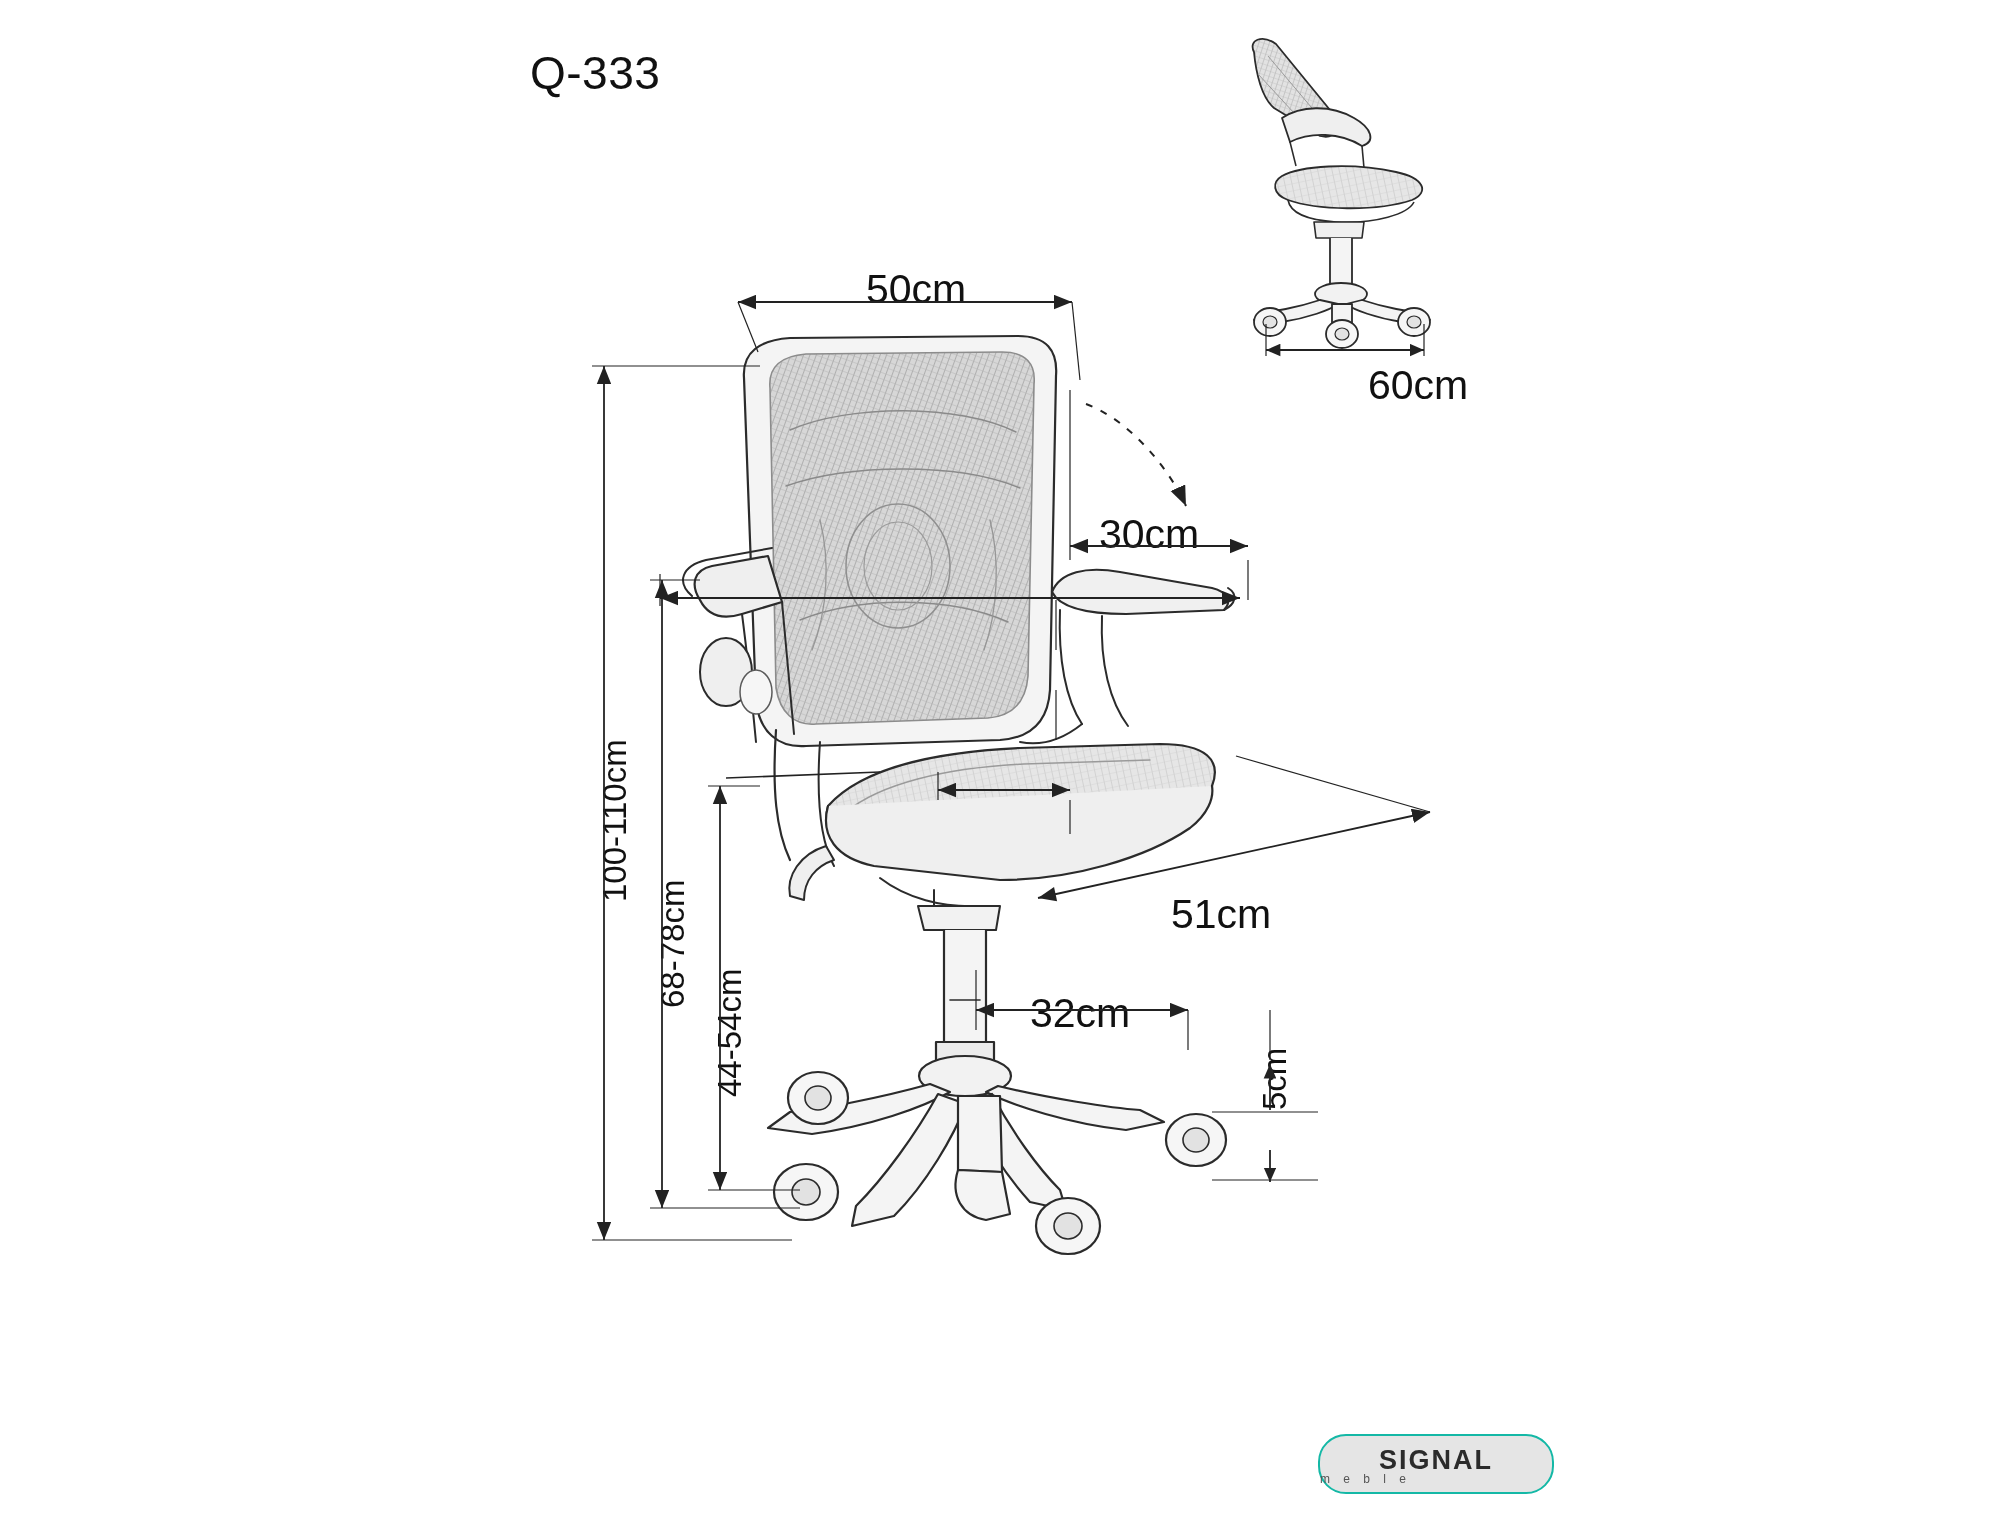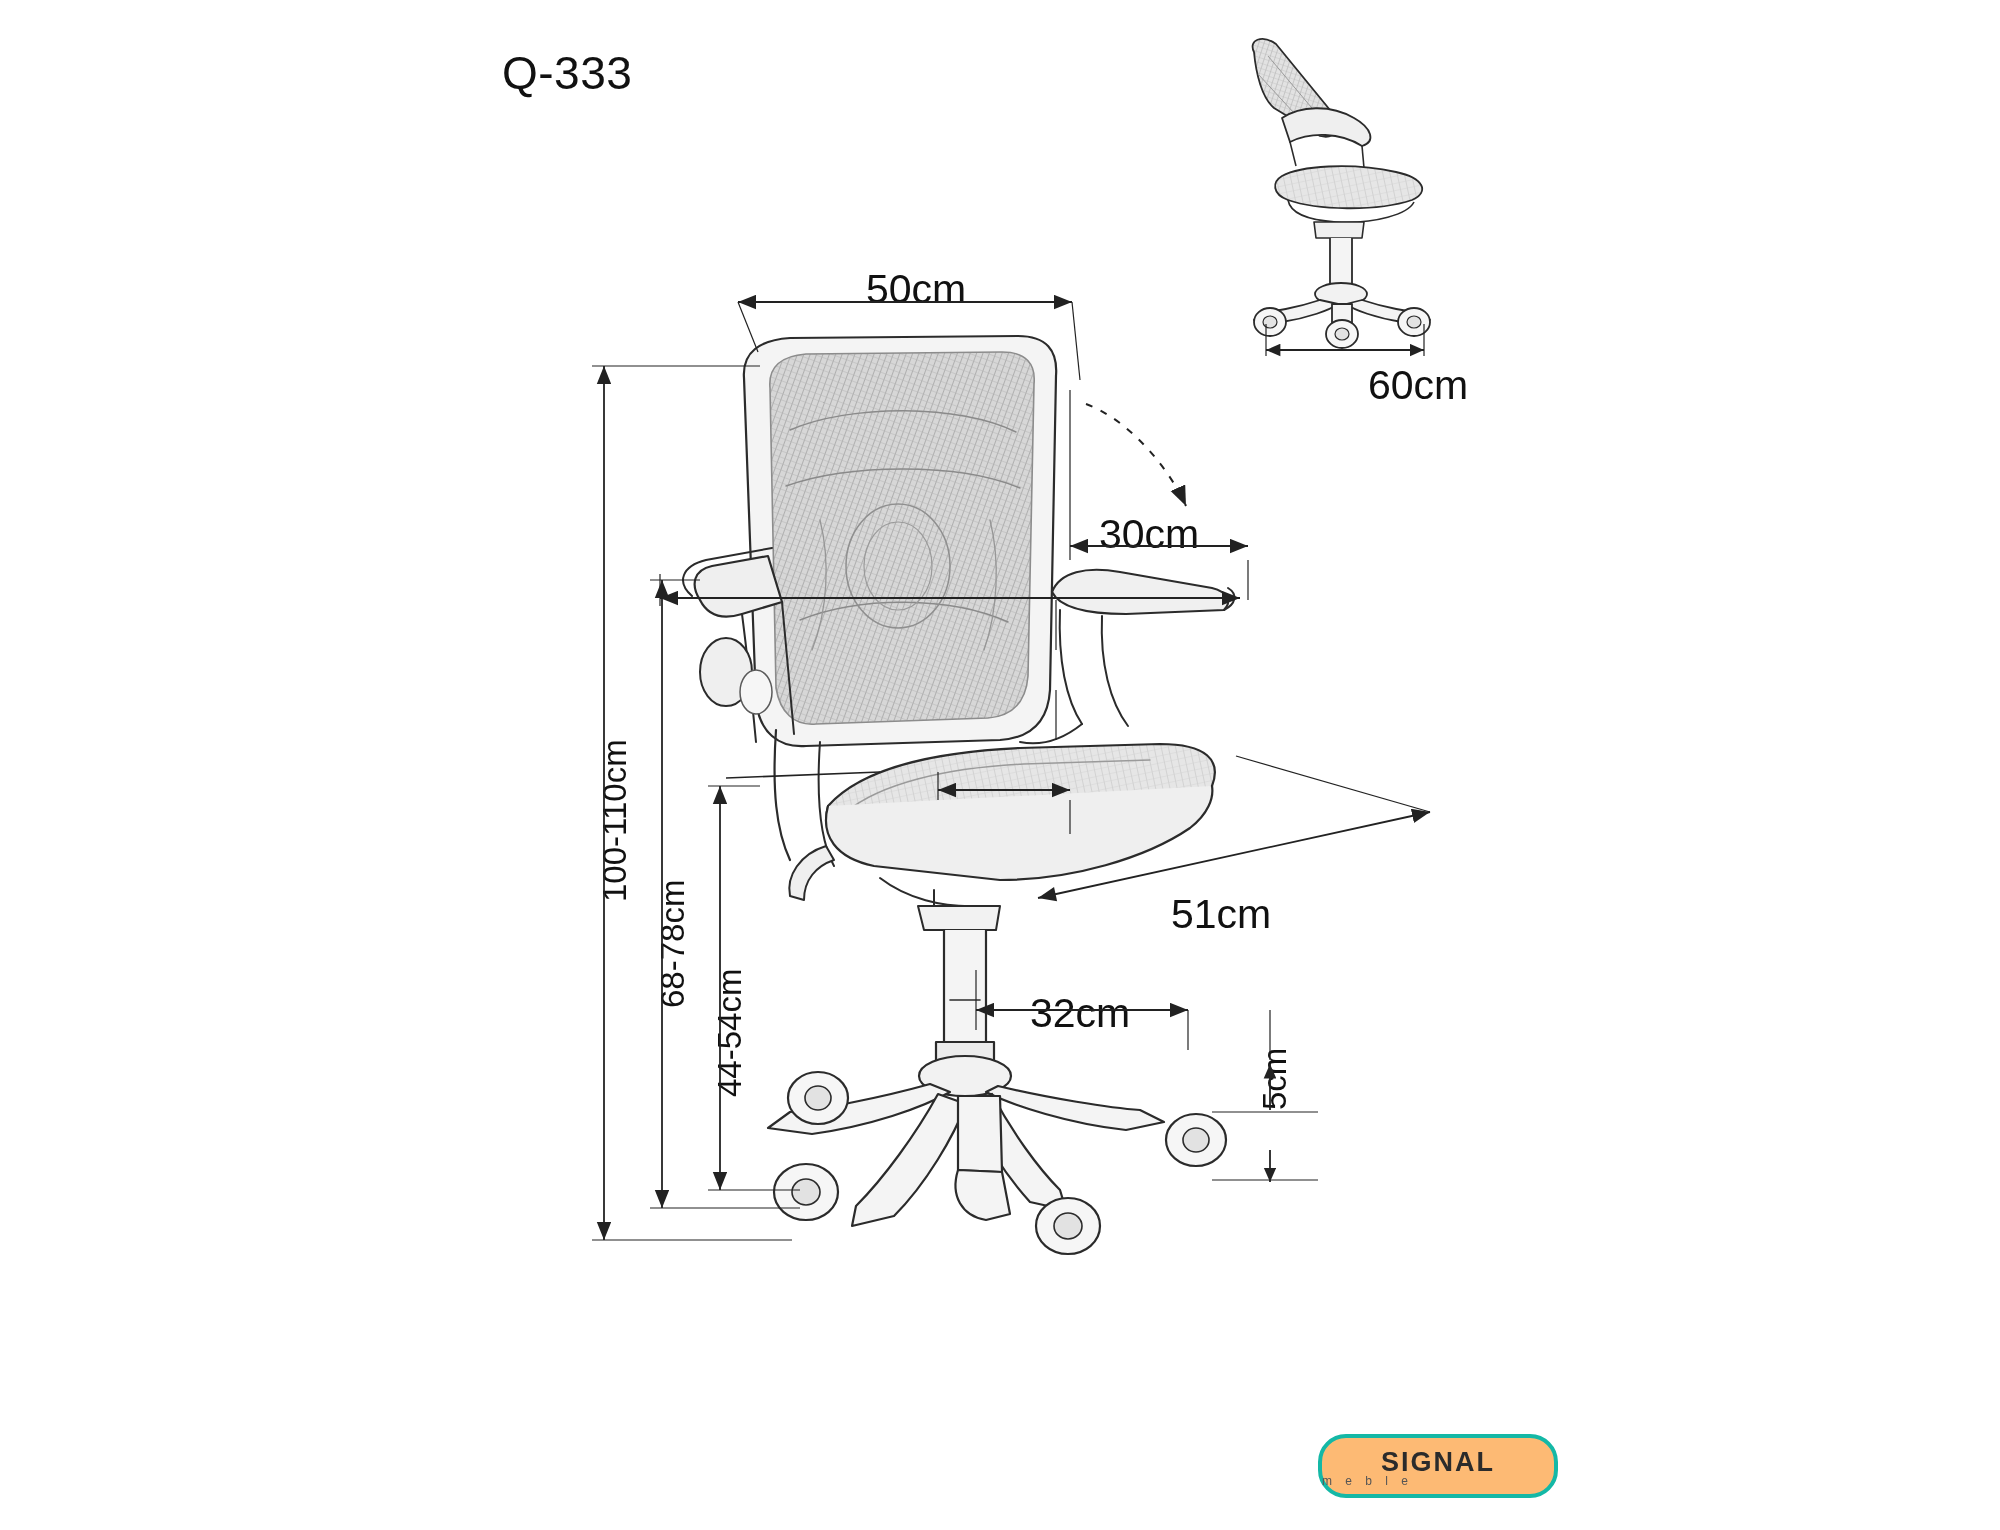--- a/index.html
+++ b/index.html
@@ -47,23 +47,23 @@
     width: 2000px;
     height: 1530px;
     pointer-events: none;
   }
   .logo-box {
     position: absolute;
     left: 1318px;
     top: 1434px;
     width: 232px;
     height: 56px;
-    border: 4px solid #14b8a6;
+    border: 2px solid #14b8a6;
     border-radius: 28px;
-    background: #fdba74;
+    background: #e5e5e5;
   }
   .logo-main {
     position: absolute;
     left: 0; right: 0;
     top: 9px;
     text-align: center;
     font-size: 27px;
     font-weight: bold;
     letter-spacing: 2px;
     color: #2b2b2b;
@@ -76,21 +76,21 @@
     font-size: 12px;
     letter-spacing: 5px;
     color: #555555;
   }
 </style>
 </head>
 <body>
 
 <div id="sheet">
 
-  <div class="label model-title" style="left:502px; top:50px;">Q-333</div>
+  <div class="label model-title" style="left:530px; top:50px;">Q-333</div>
 
   <div class="label dim" style="left:866px; top:269px;">50cm</div>
 
   <div class="label dim" style="left:1368px; top:365px;">60cm</div>
 
   <div class="label dim" style="left:1099px; top:514px;">30cm</div>
 
   <div class="label dim" style="left:929px; top:558px;">65cm</div>
 
   <div class="label dim" style="left:944px; top:663px;">59cm</div>

